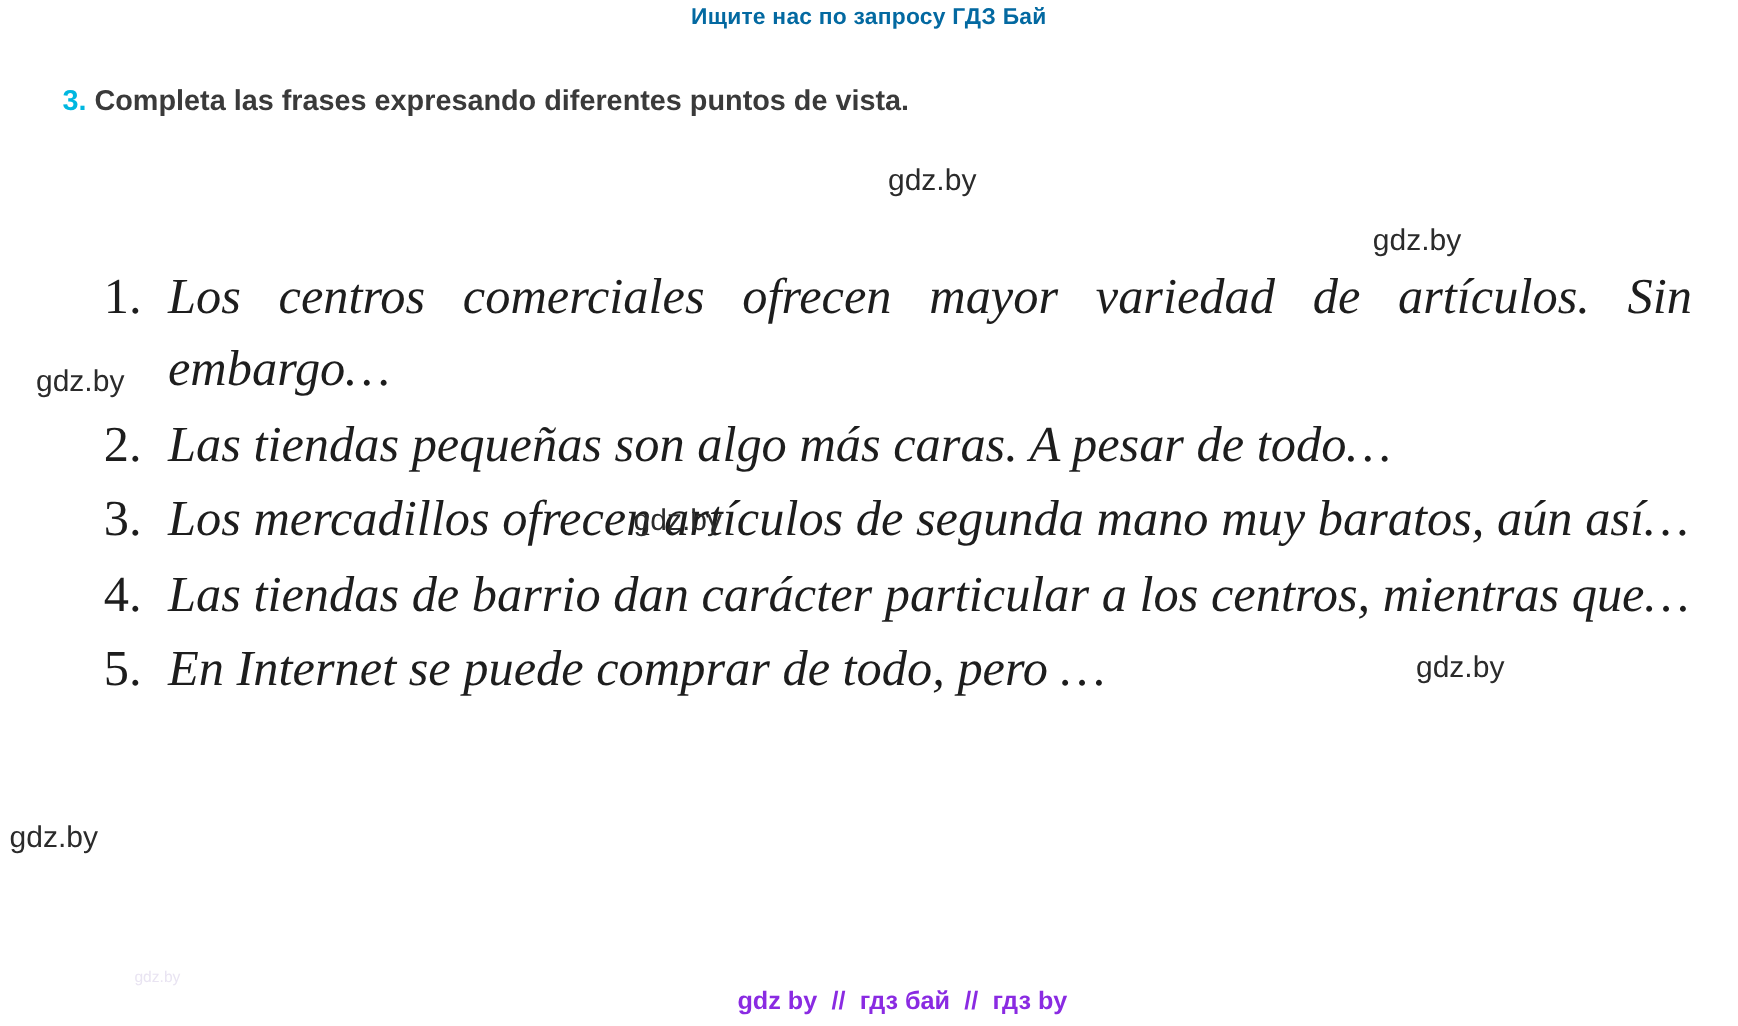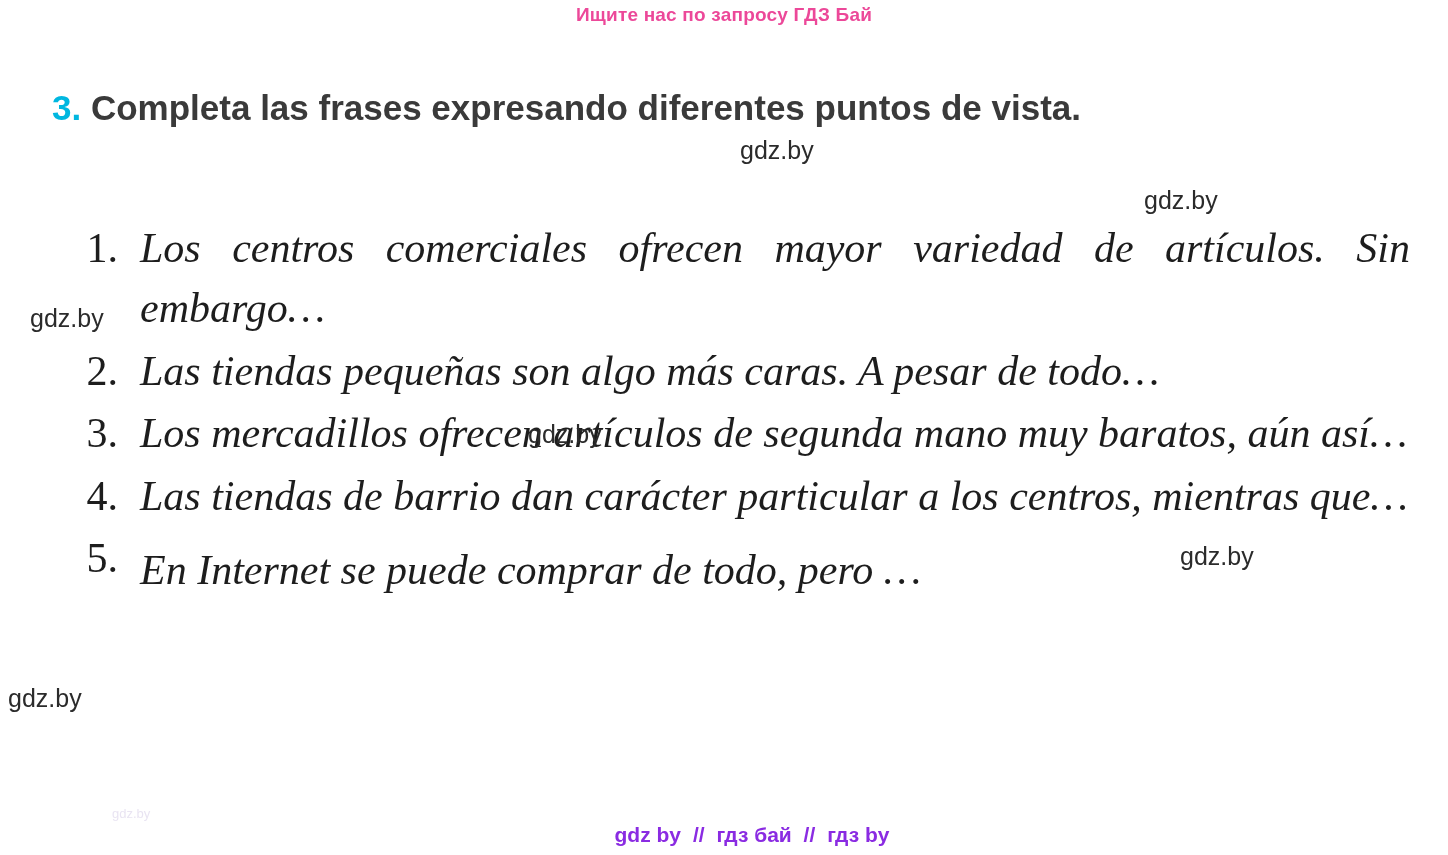--- a/index.html
+++ b/index.html
@@ -18,33 +18,33 @@
   
   .top-banner {
     position: absolute;
     top: 0;
     left: 0;
     width: 1448px;
     text-align: center;
     font-family: "Liberation Sans", sans-serif;
     font-size: 19px;
     font-weight: bold;
-    color: #ec4899;
+    color: #0369a1;
     padding-top: 4px;
     letter-spacing: 0.2px;
   }
 
   
   .heading {
     position: absolute;
-    top: 88px;
+    top: 72px;
     left: 52px;
     width: 1350px;
     font-family: "Liberation Sans", sans-serif;
-    font-size: 35px;
+    font-size: 24px;
     font-weight: bold;
     color: #3a3a3a;
     line-height: 1.12;
   }
   .heading .num {
     color: #00b7e0;
   }
 
   
   .list {
@@ -68,21 +68,20 @@
     padding-right: 22px;
     box-sizing: border-box;
   }
   .item .txt {
     flex: 1 1 auto;
     text-align: justify;
     font-style: italic;
   }
   .item .txt.nojustify {
     text-align: left;
-    margin-top: 12px;
   }
 
   
   .wm {
     position: absolute;
     font-family: "Liberation Sans", sans-serif;
     font-size: 25px;
     color: #2b2b2b;
     white-space: nowrap;
   }

